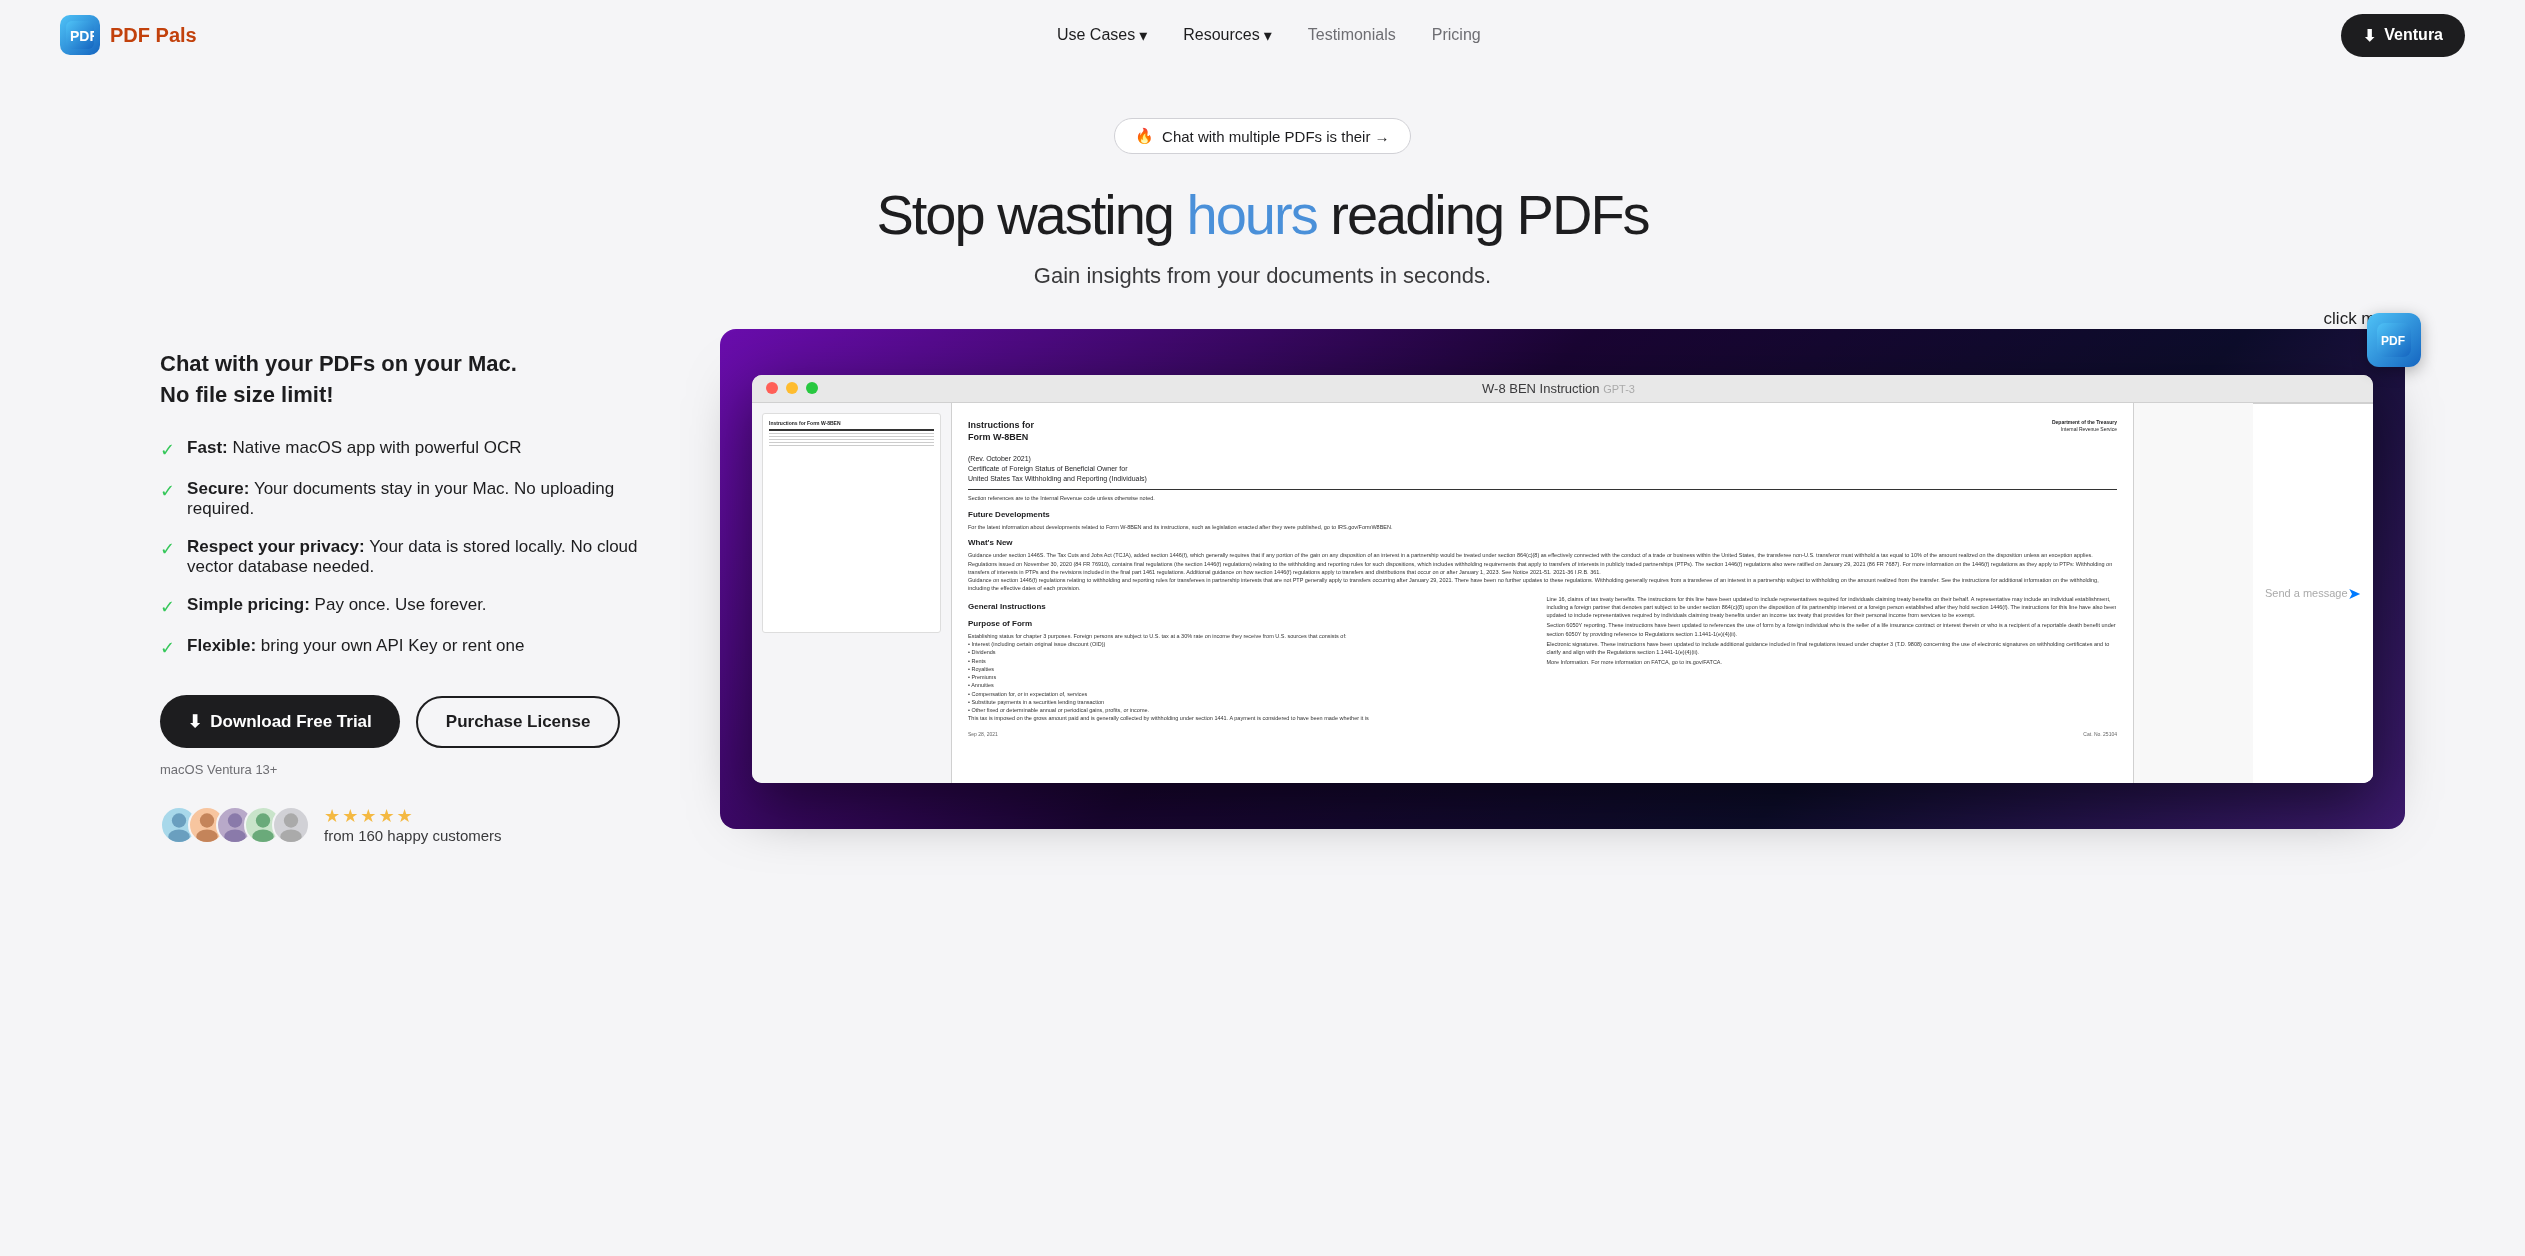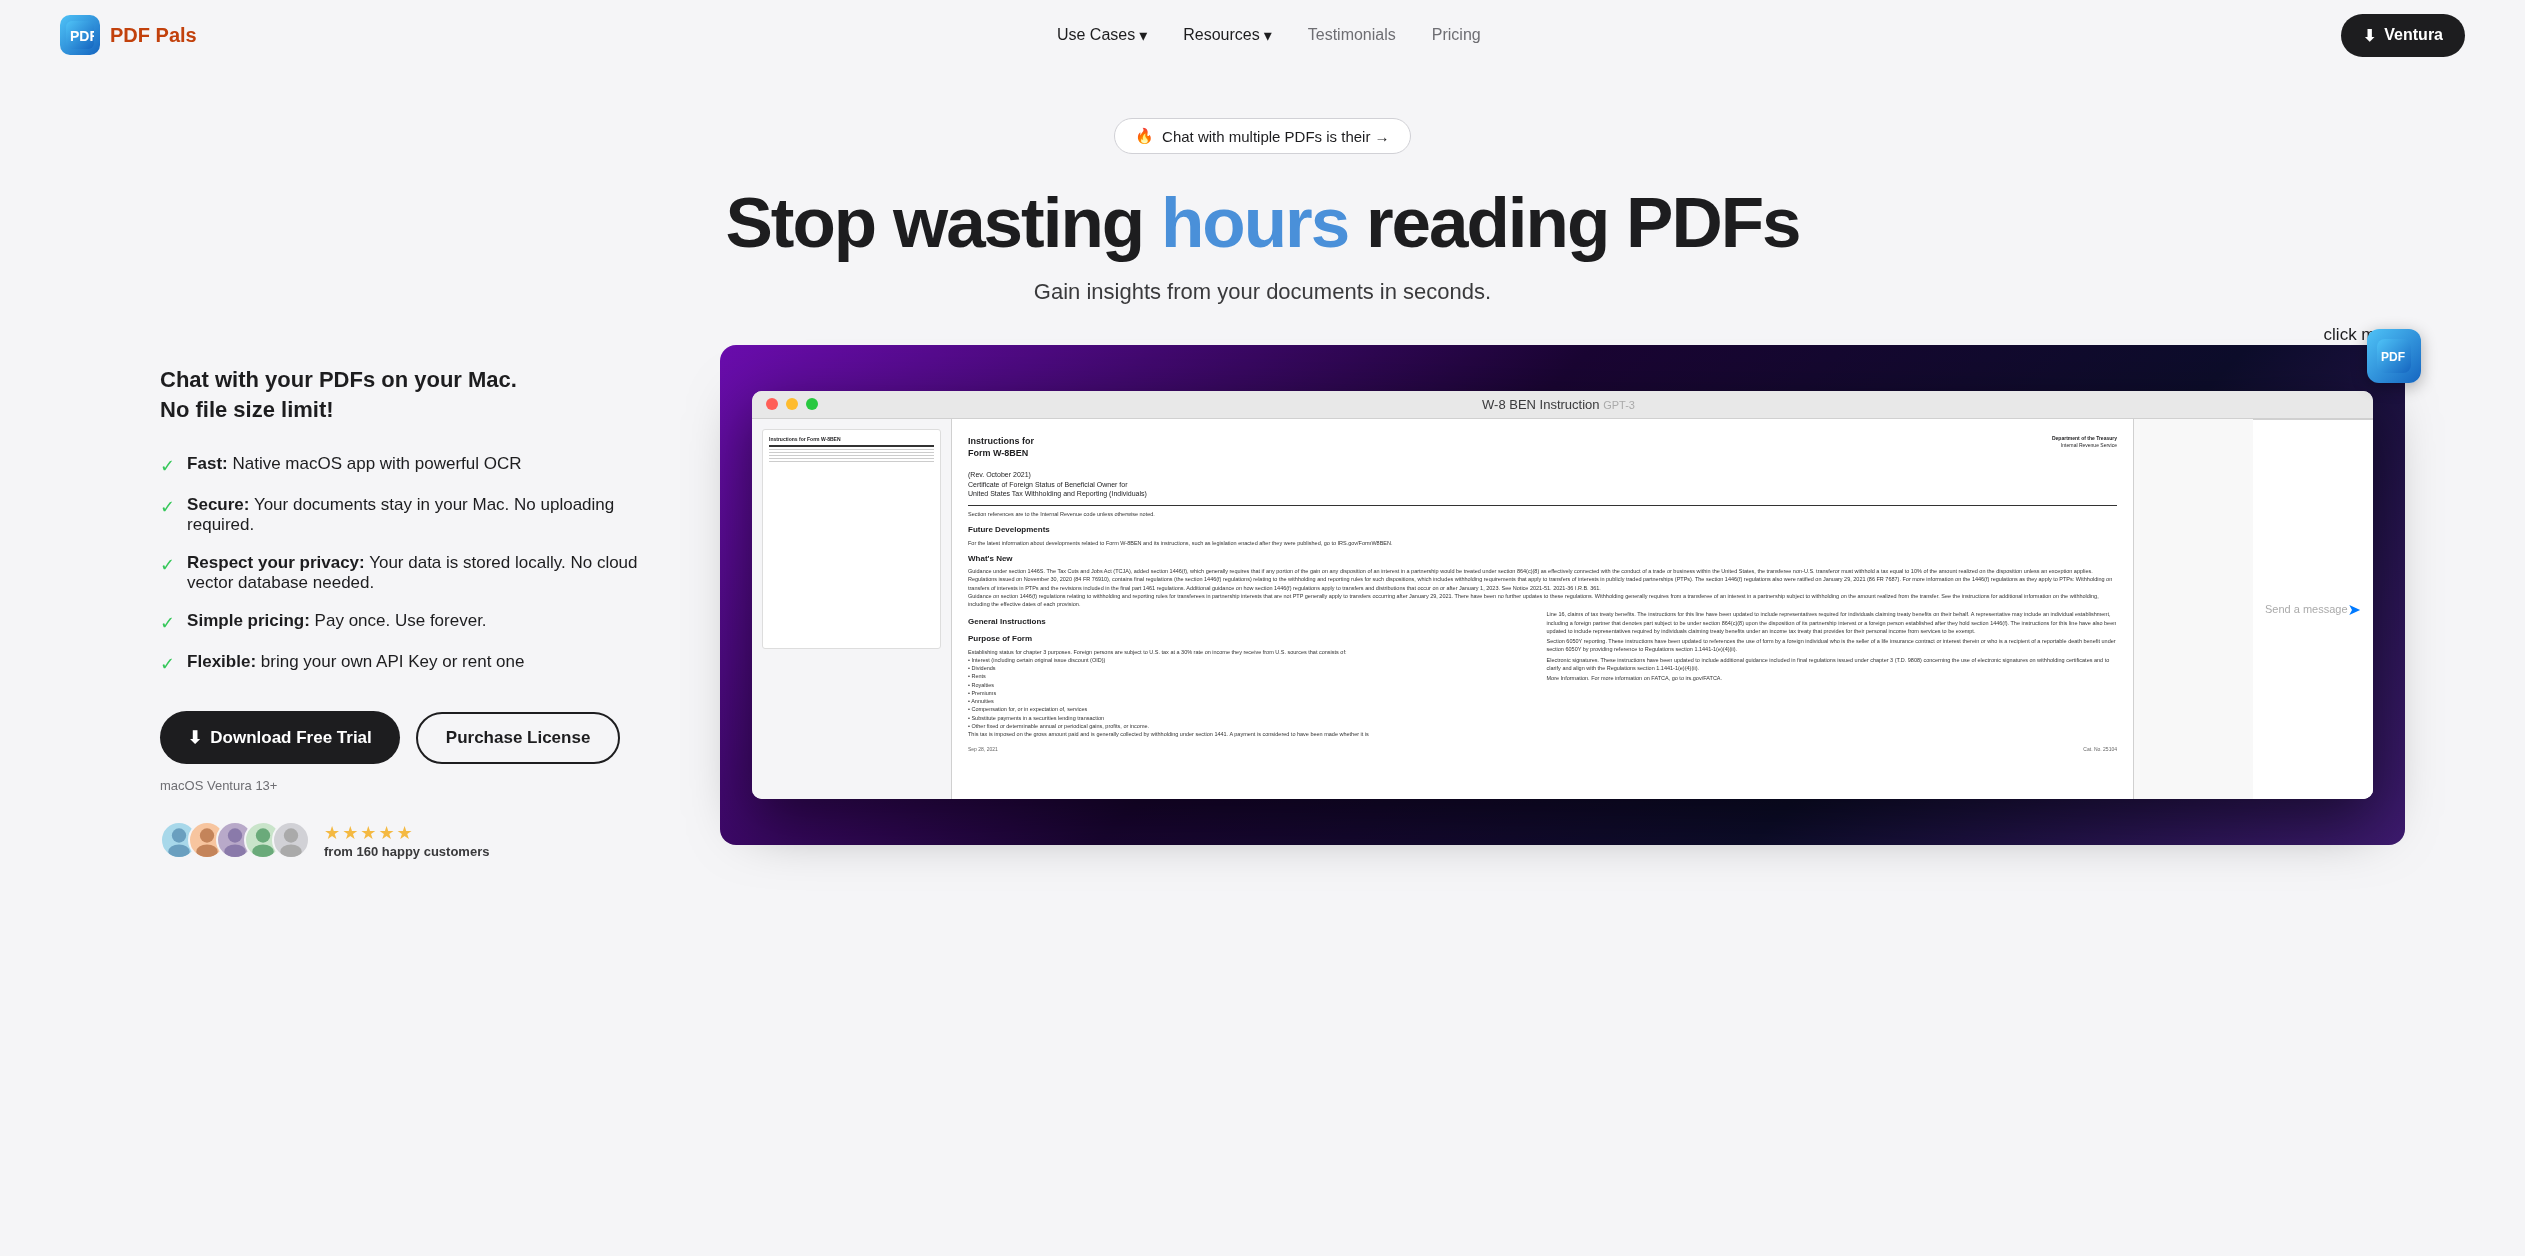--- a/index.html
+++ b/index.html
@@ -88,22 +88,22 @@
       border: 1.5px solid #d1d1d6;
       border-radius: 980px;
       padding: 8px 20px;
       font-size: 15px;
       color: #1d1d1f;
       background: white;
       cursor: pointer;
       margin-bottom: 32px;
     }
     .hero-title {
-      font-size: 71px;
-      font-weight: 700;
+      font-size: 56px;
+      font-weight: 400;
       line-height: 1.05;
       letter-spacing: -2px;
       color: #1d1d1f;
       margin-bottom: 18px;
     }
     .hero-title .highlight { color: #4a90d9; }
     .hero-subtitle {
       font-size: 22px;
       color: #3a3a3c;
       margin-bottom: 0;
@@ -211,23 +211,22 @@
       font-size: 14px;
       color: #6e6e73;
     }
     .avatar:last-child { margin-right: 0; }
     .avatar-1 { background: #a8d8ea; }
     .avatar-2 { background: #f7c59f; }
     .avatar-3 { background: #b8a9c9; }
     .avatar-4 { background: #c9e4ca; }
     .avatar-5 { background: #d1d1d6; }
     .social-text {
-      font-size: 13px;
+      font-size: 15px;
       color: #3a3a3c;
-      font-weight: bold;
     }
     .stars {
       color: #f4b942;
       font-size: 18px;
       letter-spacing: 2px;
     }
 
     
     .click-me-annotation {
       position: absolute;

